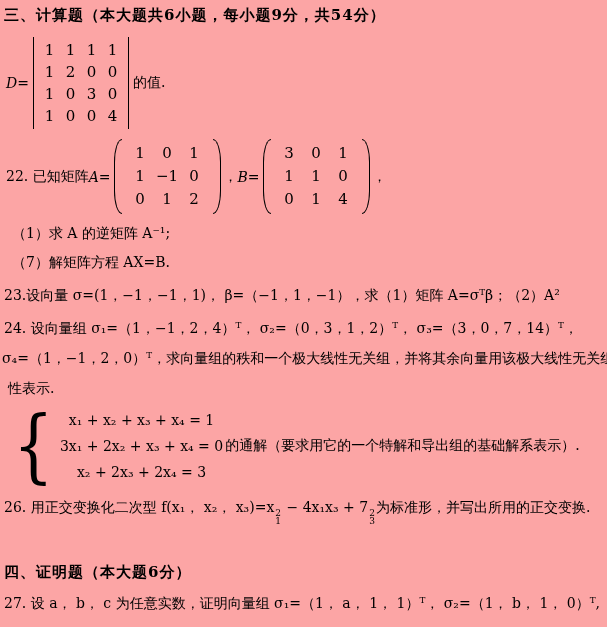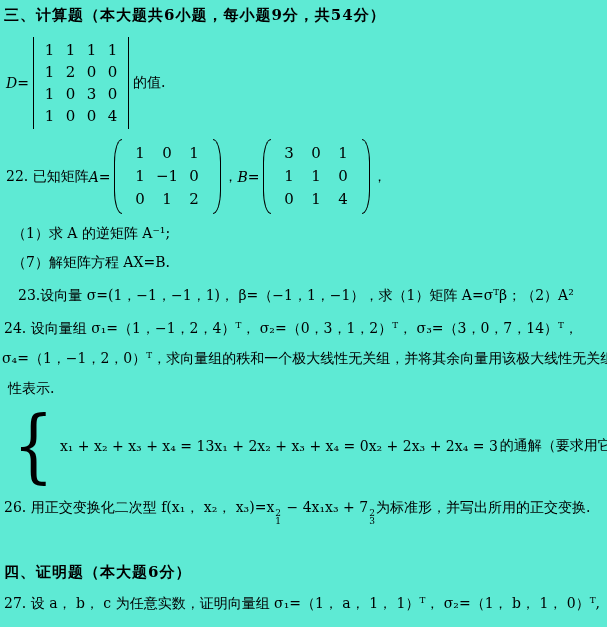--- a/index.html
+++ b/index.html
@@ -1,19 +1,19 @@
 <!DOCTYPE html>
 <html><head>
 <meta charset="utf-8">
 <style>
   html,body{margin:0;padding:0;background:#ffffff;}
   .page{
     position:relative;
     width:607px;height:627px;
-    background:#5eead4;color:#000;
+    background:#fca5a5;color:#000;
     font-family:"DejaVu Serif","DejaVu Sans",serif;
     font-size:14px;
     overflow:hidden;
   }
   .line{white-space:nowrap;}
   .sec-title{font-weight:bold;font-size:15px;margin:6px 0 0 4px;letter-spacing:1px;}
   .row{display:flex;align-items:center;white-space:nowrap;}
   .q21-row{margin:12px 0 0 6px;}
   .q22-row{margin:10px 0 0 6px;}
   .var{font-style:italic;font-family:"DejaVu Serif",serif;}
@@ -25,27 +25,27 @@
   }
   .det span{display:block;height:22px;line-height:22px;text-align:center;font-size:15px;}
   
   .mat{display:flex;align-items:stretch;margin:0 3px;}
   .paren-l,.paren-r{width:7px;}
   .paren-l{border-left:1.4px solid #000;border-top:1.4px solid #000;border-bottom:1.4px solid #000;border-radius:9px 0 0 9px / 26px 0 0 26px;}
   .paren-r{border-right:1.4px solid #000;border-top:1.4px solid #000;border-bottom:1.4px solid #000;border-radius:0 9px 9px 0 / 0 26px 26px 0;}
   .mat-grid{display:grid;grid-template-columns:repeat(3,27px);padding:3px 5px;}
   .mat-grid span{display:block;height:23px;line-height:23px;text-align:center;font-size:15px;}
   .sub-item{margin:11px 0 0 12px;}
-  .q23{margin:15px 0 0 18px;}
+  .q23{margin:15px 0 0 4px;}
   .q24-l1{margin:15px 0 0 4px;}
   .q24-l2{margin:12px 0 0 2px;}
   .q24-l3{margin:12px 0 0 8px;}
   .q25-row{margin:8px 0 0 6px;}
   .brace{font-family:"DejaVu Serif",serif;font-size:80px;font-weight:200;line-height:80px;margin:0 1px 0 2px;transform:scaleX(.8);}
-  .eqs{display:flex;align-items:center;margin-right:2px;}
+  .eqs{display:flex;flex-direction:column;align-items:center;margin-right:2px;}
   .eqs div{height:26px;line-height:26px;}
   .q26-row{margin:13px 0 0 4px;}
   .stack{display:inline-flex;flex-direction:column;vertical-align:-4px;margin:0 1px;}
   .stack span{font-size:9px;line-height:8px;height:8px;display:block;text-align:left;}
   .q27-l1{margin:13px 0 0 4px;}
   .s4-title{margin-top:38px;}
 </style>
 </head>
 <body>
 

